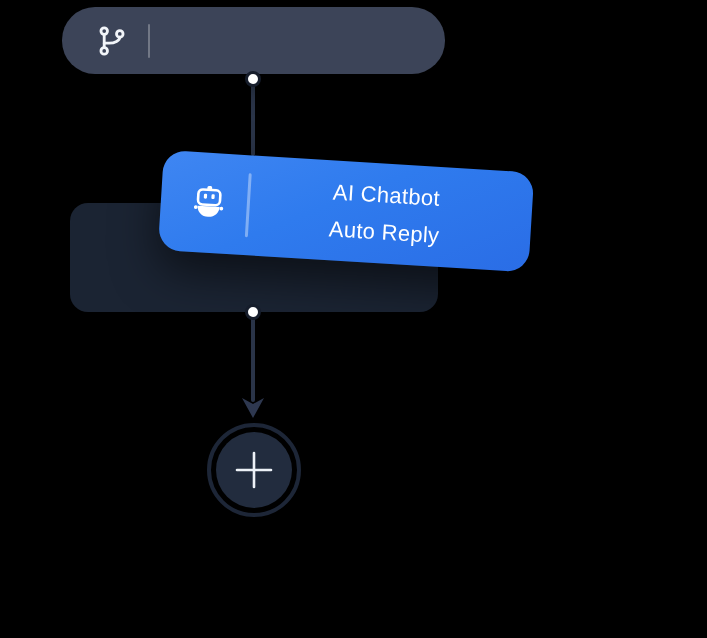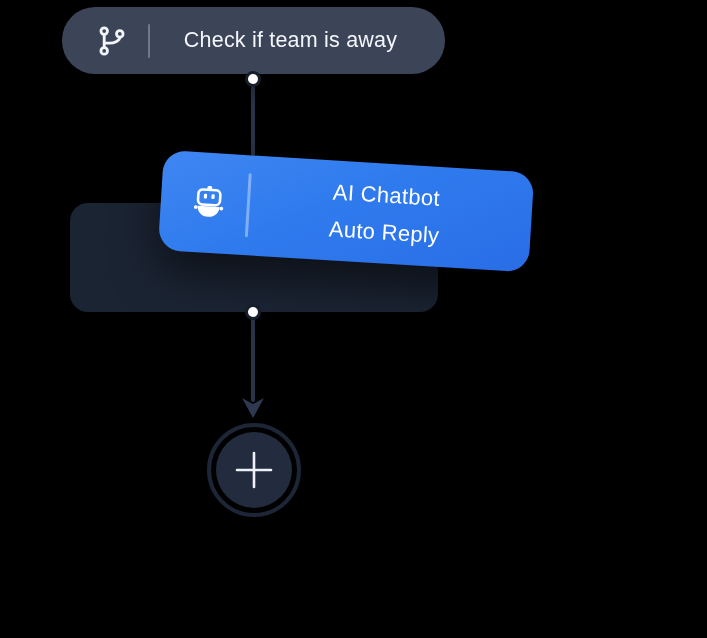--- a/index.html
+++ b/index.html
@@ -75,21 +75,20 @@
     <span class="node-icon">
       <svg width="34" height="34" viewBox="0 0 24 24" fill="none" stroke="#f2f5f9" stroke-width="2" stroke-linecap="round" stroke-linejoin="round">
         <circle cx="6.5" cy="5" r="2.3"></circle>
         <circle cx="6.5" cy="19" r="2.3"></circle>
         <circle cx="17.5" cy="7" r="2.3"></circle>
         <path d="M6.5 7.3 V16.7"></path>
         <path d="M6.5 13.5h3.5c3.9 0 7.5-1.8 7.5-4.2"></path>
       </svg>
     </span>
     <span class="v-divider"></span>
-    <span class="trigger-label">Check if team is away</span>
   </div>
 
   <div class="edge-line line-1"></div>
   <div class="port-dot dot-1"></div>
 
   <div class="placeholder-node"></div>
 
   <div class="ai-card">
     <span class="node-icon">
       <svg width="40" height="40" viewBox="0 0 40 40" fill="none">

